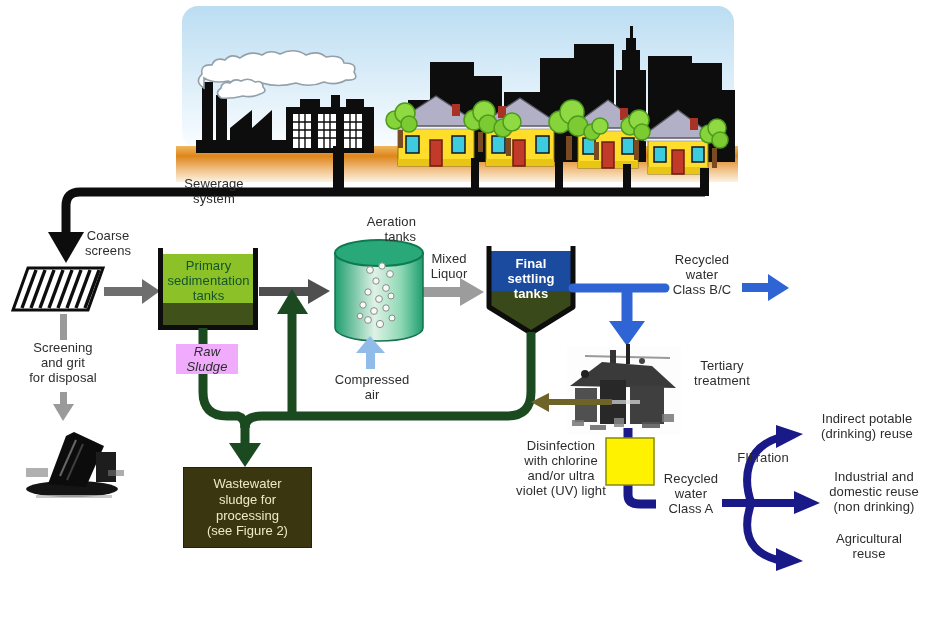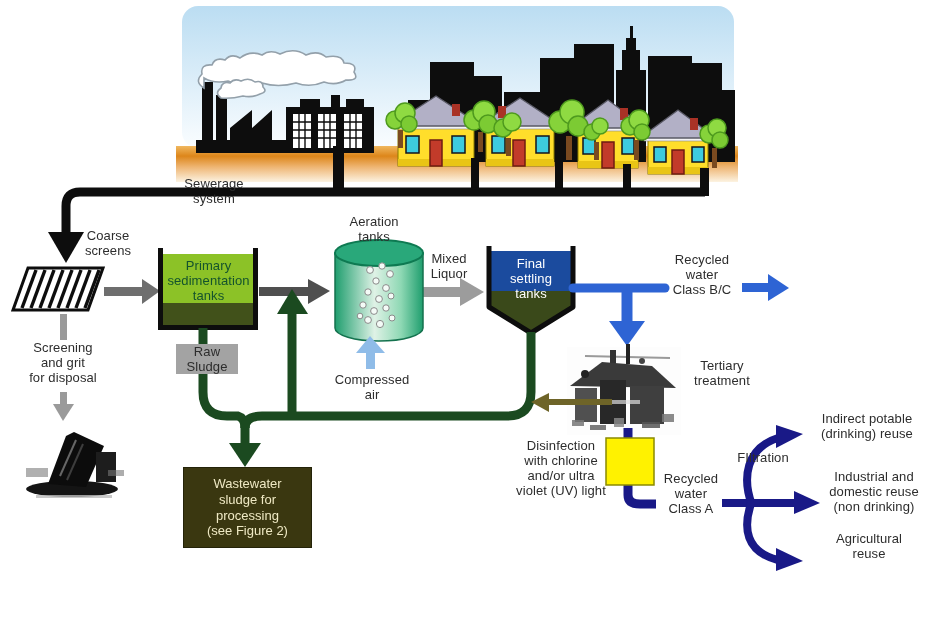--- a/index.html
+++ b/index.html
@@ -1,31 +1,31 @@
 <!DOCTYPE html>
 <html><head>
 <meta charset="utf-8">
 <style>
   html,body{margin:0;padding:0;background:#fff;}
   #canvas{position:relative;width:940px;height:627px;background:#fff;overflow:hidden;
           font-family:"Liberation Sans", sans-serif;border-radius:17px;}
   #bg{position:absolute;left:0;top:0;}
   .label{position:absolute;font-size:13px;line-height:1.16;color:#2d2d2d;
          text-align:center;white-space:pre-line;letter-spacing:.1px;}
-  .bg-white{background:#a3a3a3;}
+  .bg-white{background:#f0abfc;font-style:italic;}
   .lbl-sewerage{left:173px;top:176px;width:82px;}
   .lbl-coarse{left:70px;top:228px;width:76px;}
   .lbl-screening{left:8px;top:340px;width:110px;}
   .lbl-raw{left:176px;top:344px;width:62px;}
   .lbl-return{left:254px;top:347px;width:78px;}
-  .lbl-aeration{left:332px;top:214px;width:84px;}
+  .lbl-aeration{left:332px;top:214px;width:84px;text-align:right;}
   .lbl-compressed{left:320px;top:372px;width:104px;}
   .lbl-mixed{left:418px;top:251px;width:62px;}
   .lbl-primary{left:161px;top:258px;width:95px;color:#14532d;font-weight:500;}
-  .lbl-final{left:490px;top:256px;width:82px;color:#ffffff;font-weight:400;}
+  .lbl-final{left:490px;top:256px;width:82px;color:#ffffff;font-weight:700;}
   .lbl-recycledbc{left:660px;top:252px;width:84px;}
   .lbl-restricted{left:778px;top:261px;width:130px;}
   .lbl-tertiary{left:680px;top:358px;width:84px;}
   .lbl-disinfection{left:506px;top:438px;width:110px;}
   .lbl-recycleda{left:652px;top:471px;width:78px;}
   .lbl-filtration{left:730px;top:450px;width:66px;}
   .lbl-indirect{left:806px;top:411px;width:122px;}
   .lbl-industrial{left:812px;top:469px;width:124px;}
   .lbl-agricultural{left:810px;top:531px;width:118px;}
   #sludge-box{position:absolute;left:183px;top:467px;width:127px;height:79px;

